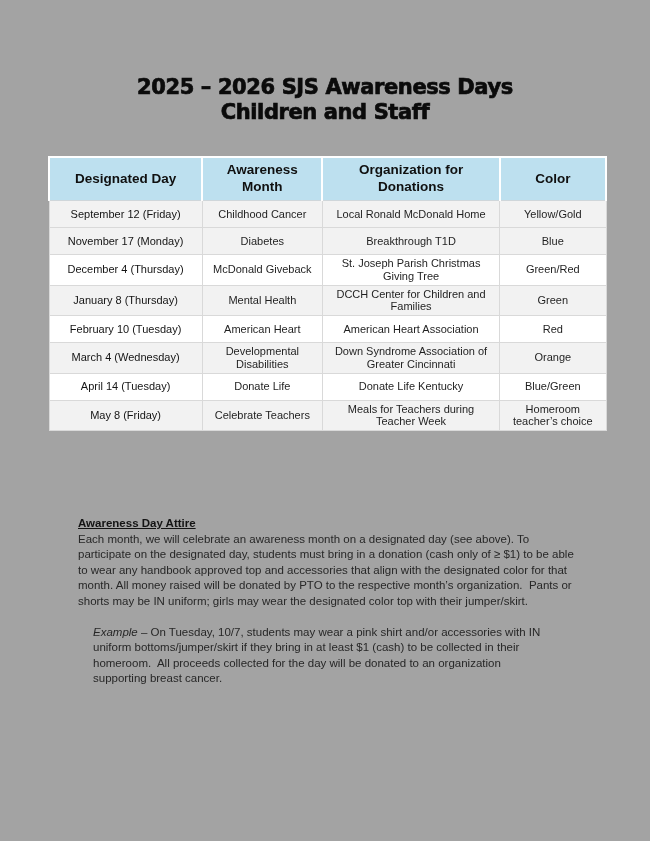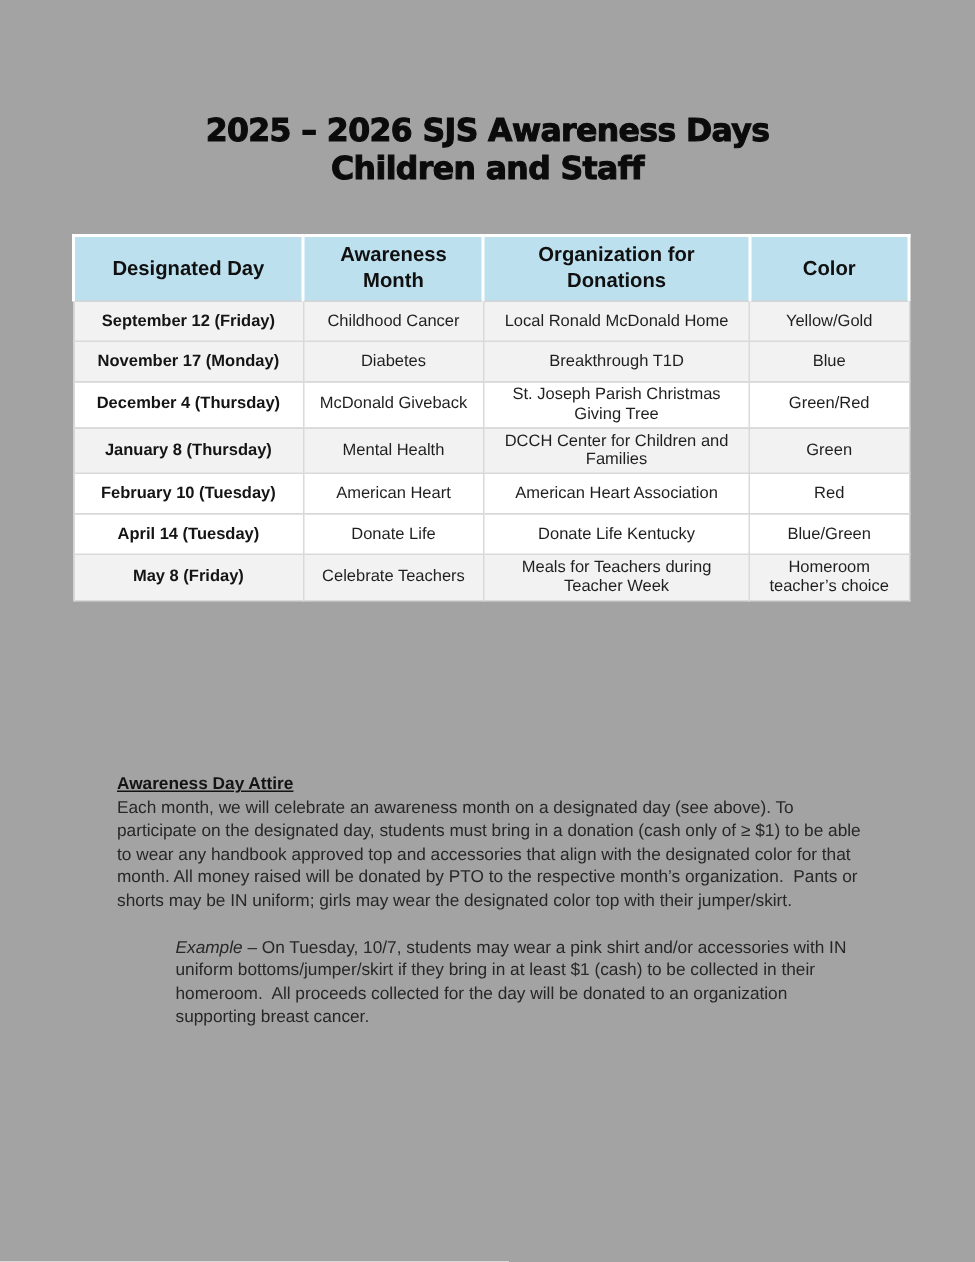--- a/index.html
+++ b/index.html
@@ -64,21 +64,21 @@
     background: #ffffff;
     font-size: 11px;
     line-height: 1.16;
     text-align: center;
     vertical-align: middle;
     padding: 2px 6px;
     height: 22px;
     color: #1f1f1f;
   }
   tr.striped td { background: var(--stripe-bg, #F2F2F2); }
-  td.day { font-weight: bold; color: #141414; }
+  td.day { font-weight: normal; color: #141414; }
 
   
   .attire {
     position: absolute;
     top: 516px;
     left: 78px;
     width: 503px;
     font-size: 11.5px;
     line-height: 15.6px;
     color: #272727;
@@ -87,21 +87,21 @@
     font-weight: bold;
     text-decoration: underline;
     color: #141414;
   }
   .attire p {
     margin: 0;
     white-space: pre-wrap;
   }
   p.example {
     margin-top: 15px;
-    margin-left: 39px;
+    margin-left: 15px;
     width: 464px;
   }
   .example-lead { font-style: italic; }
 </style>
 </head>
 <body>
 
 <div class="page">
 
   <div class="title-block">
@@ -149,20 +149,26 @@
           <td>Mental Health</td>
           <td>DCCH Center for Children and Families</td>
           <td>Green</td>
         </tr>
         <tr>
           <td class="day">February 10 (Tuesday)</td>
           <td>American Heart</td>
           <td>American Heart Association</td>
           <td>Red</td>
         </tr>
+        <tr class="striped">
+          <td class="day">March 4 (Wednesday)</td>
+          <td>Developmental Disabilities</td>
+          <td>Down Syndrome Association of Greater Cincinnati</td>
+          <td>Orange</td>
+        </tr>
         <tr>
           <td class="day">April 14 (Tuesday)</td>
           <td>Donate Life</td>
           <td>Donate Life Kentucky</td>
           <td>Blue/Green</td>
         </tr>
         <tr class="striped">
           <td class="day">May 8 (Friday)</td>
           <td>Celebrate Teachers</td>
           <td>Meals for Teachers during Teacher Week</td>

